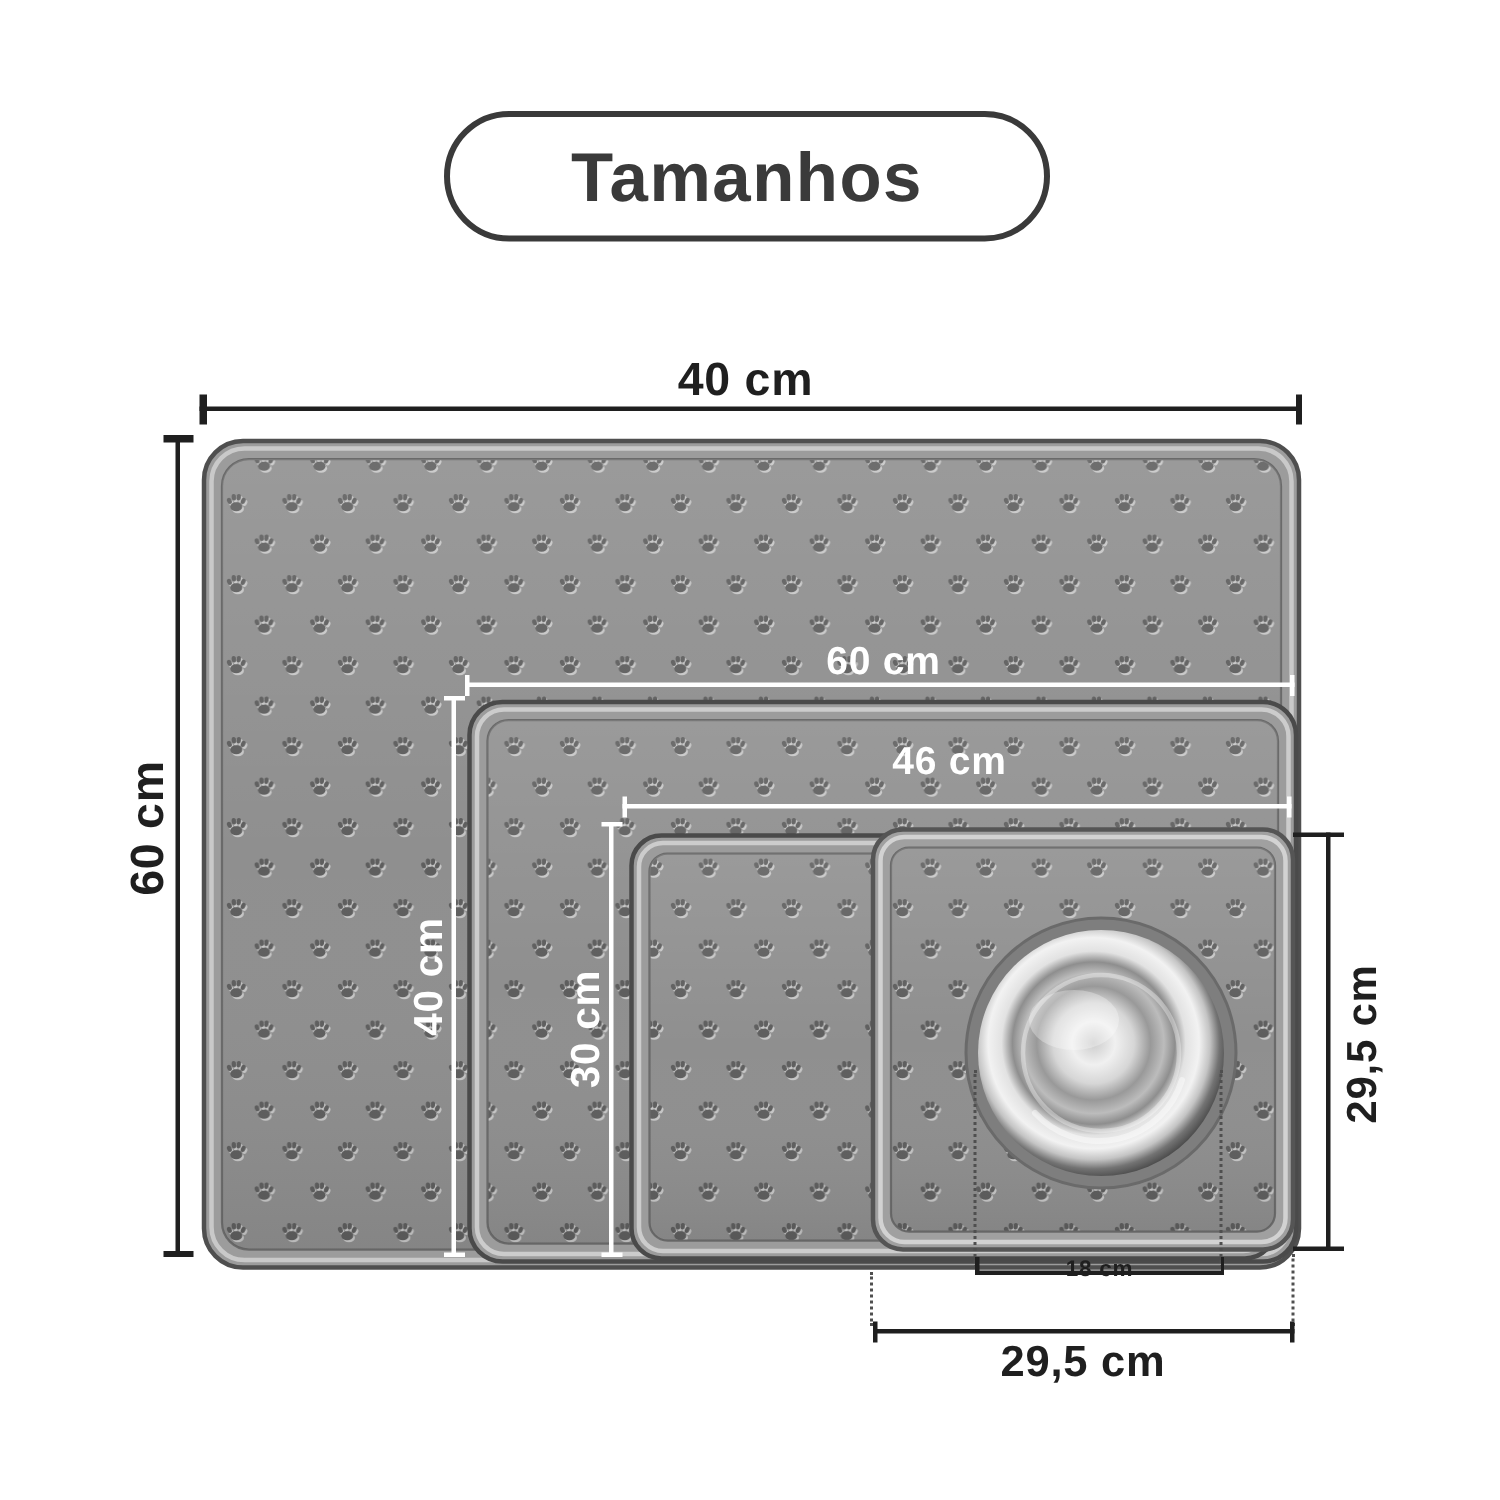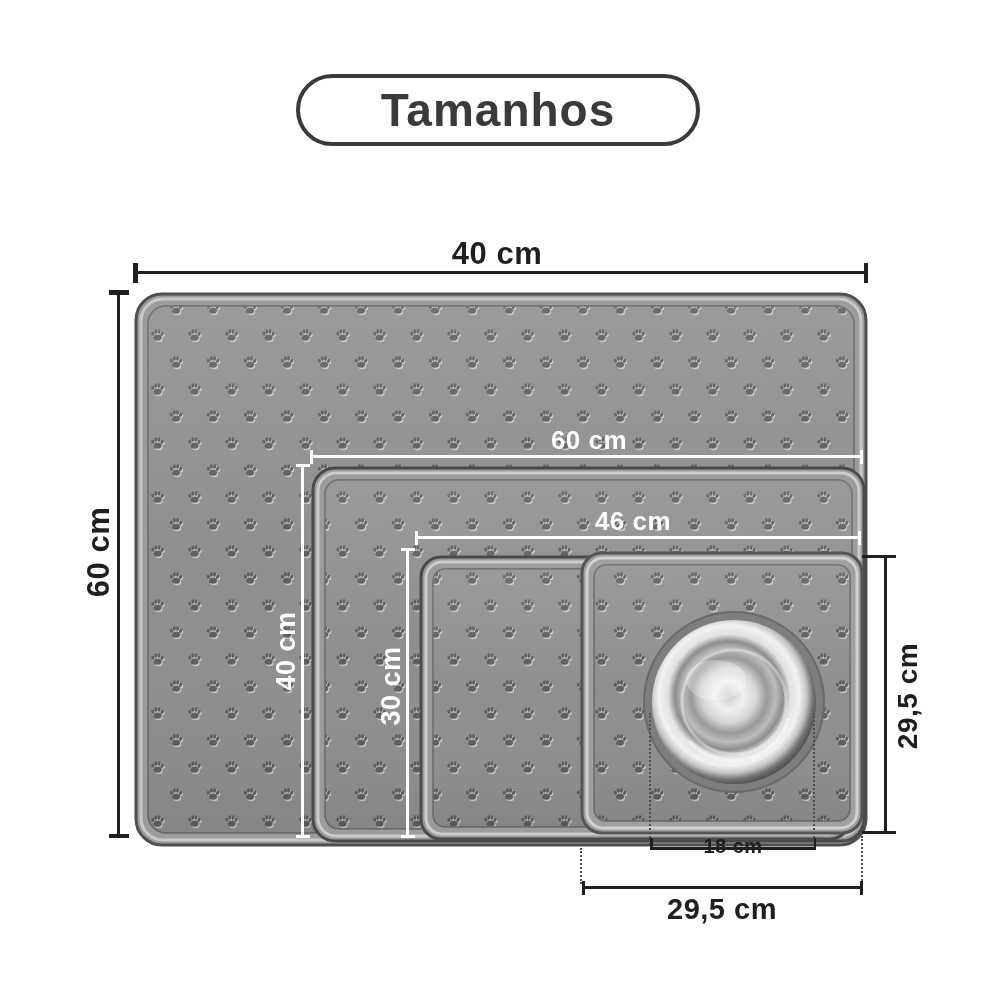--- a/index.html
+++ b/index.html
@@ -10,21 +10,21 @@
     --bg:#ffffff;
   }
   *{margin:0;padding:0;box-sizing:border-box}
   html,body{background:var(--bg);}
   .stage{
     position:relative;width:1000px;height:1000px;background:var(--bg);
     font-family:"Liberation Sans","DejaVu Sans",sans-serif;overflow:hidden;
   }
   
   .title-pill{
-    position:absolute;left:296px;top:74px;width:404px;height:72px;
+    position:absolute;left:296px;top:74px;width:404px;height:87px;
     border:4.5px solid var(--title_ink);border-radius:48px;
     display:flex;align-items:center;justify-content:center;background:var(--bg);
   }
   .title-pill span{
     font-size:46px;font-weight:700;color:var(--title_ink);letter-spacing:1px;
   }
   
   svg.illus{position:absolute;left:0;top:0;width:1000px;height:1000px}
   
   .hline{position:absolute;background:var(--ink);height:3px}
@@ -141,34 +141,34 @@
   <div class="hline" style="left:133px;top:271px;width:735px"></div>
   <div class="lbl" style="left:497px;top:253px;font-size:31px">40 cm</div>
 
   <div class="vline" style="left:117px;top:290px;height:548px"></div>
   <div class="lbl rot" style="left:98px;top:552px;font-size:31px">60 cm</div>
 
   <div class="hline white small-ticks" style="left:310px;top:455px;width:553px"></div>
   <div class="lbl white" style="left:589px;top:440px;font-size:26px">60 cm</div>
 
   <div class="hline white small-ticks" style="left:415px;top:536px;width:446px"></div>
-  <div class="lbl white" style="left:633px;top:521px;font-size:26px">46 cm</div>
+  <div class="lbl white" style="left:633px;top:507px;font-size:26px">46 cm</div>
 
   <div class="vline white" style="left:301px;top:464px;height:374px"></div>
   <div class="lbl white rot" style="left:286px;top:651px;font-size:27px">40 cm</div>
 
   <div class="vline white" style="left:406px;top:548px;height:290px"></div>
   <div class="lbl white rot" style="left:391px;top:686px;font-size:27px">30 cm</div>
 
   <div class="vline side-ticks" style="left:884px;top:555px;height:279px"></div>
   <div class="lbl rot" style="left:908px;top:696px;font-size:28px">29,5 cm</div>
   <div class="dot" style="left:861px;top:836px;height:48px"></div>
 
   <div class="dot" style="left:649px;top:713px;height:132px"></div>
   <div class="dot" style="left:813px;top:713px;height:132px"></div>
   <div class="bracket" style="left:650px;top:847px;width:166px"></div>
-  <div class="lbl" style="left:733px;top:846px;font-size:20px">18 cm</div>
+  <div class="lbl" style="left:733px;top:846px;font-size:15px">18 cm</div>
 
   <div class="dot" style="left:580px;top:848px;height:36px"></div>
   <div class="hline small-ticks" style="left:582px;top:886px;width:281px"></div>
   <div class="lbl" style="left:722px;top:909px;font-size:29px">29,5 cm</div>
 
 </div>
 
 </body></html>

